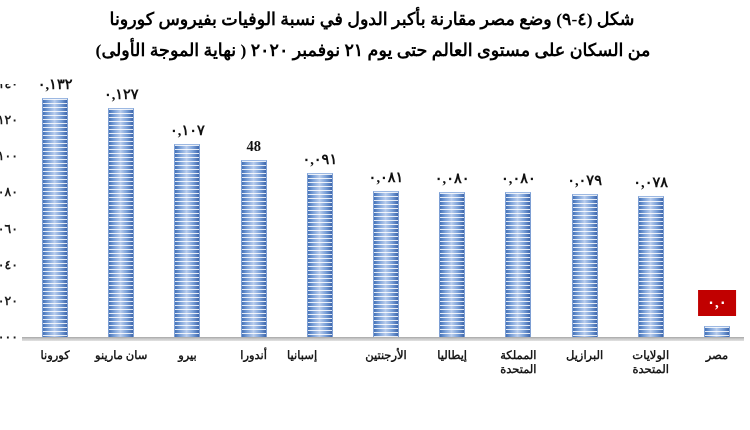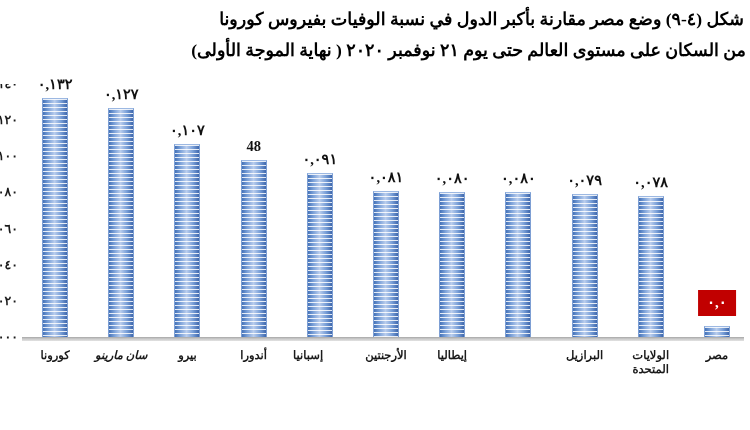--- a/index.html
+++ b/index.html
@@ -15,20 +15,21 @@
     overflow: hidden;
     font-family: "Liberation Sans", "DejaVu Sans", sans-serif;
   }
 
   
   .title-block {
     position: absolute;
     left: 0;
     top: 4px;
     width: 750px;
+    text-align: center;
     direction: rtl;
   }
   .title-line {
     font-family: "Liberation Serif", "DejaVu Serif", serif;
     font-weight: bold;
     font-size: 17.5px;
     line-height: 31px;
     color: #000000;
     white-space: nowrap;
     letter-spacing: 0.1px;
@@ -223,22 +224,23 @@
       <div class="bar-slot" style="left: 681.909px; width: 26px;">
         <div class="bar" style="height: 10.8429px;"></div>
         <div class="bar-label highlight" style="background: rgb(193, 0, 0); bottom: 20.8429px;">٠,٠</div>
       </div>
     </div>
 
 </div>
 
 <div class="xaxis" id="xaxis">
     <div class="xlabel" style="left: 0px; width: 66.1818px;">كورونا</div>
-    <div class="xlabel" style="left: 66.1818px; width: 66.1818px; font-style: italic;">سان مارينو</div>
+    <div class="xlabel" style="left: 66.1818px; width: 66.1818px;">سان مارينو</div>
     <div class="xlabel" style="left: 132.364px; width: 66.1818px;">بيرو</div>
     <div class="xlabel" style="left: 198.545px; width: 66.1818px;">أندورا</div>
-    <div class="xlabel" style="left: 253px; width: 66.1818px;">إسبانيا</div>
+    <div class="xlabel" style="left: 247px; width: 66.1818px;">إسبانيا</div>
     <div class="xlabel" style="left: 330.909px; width: 66.1818px;">الأرجنتين</div>
     <div class="xlabel" style="left: 397.091px; width: 66.1818px;">إيطاليا</div>
+    <div class="xlabel" style="left: 463.273px; width: 66.1818px;">المملكة المتحدة</div>
     <div class="xlabel" style="left: 529.455px; width: 66.1818px;">البرازيل</div>
     <div class="xlabel" style="left: 595.636px; width: 66.1818px;">الولايات المتحدة</div>
     <div class="xlabel" style="left: 661.818px; width: 66.1818px;">مصر</div>
   </div>
 
 </body></html>

